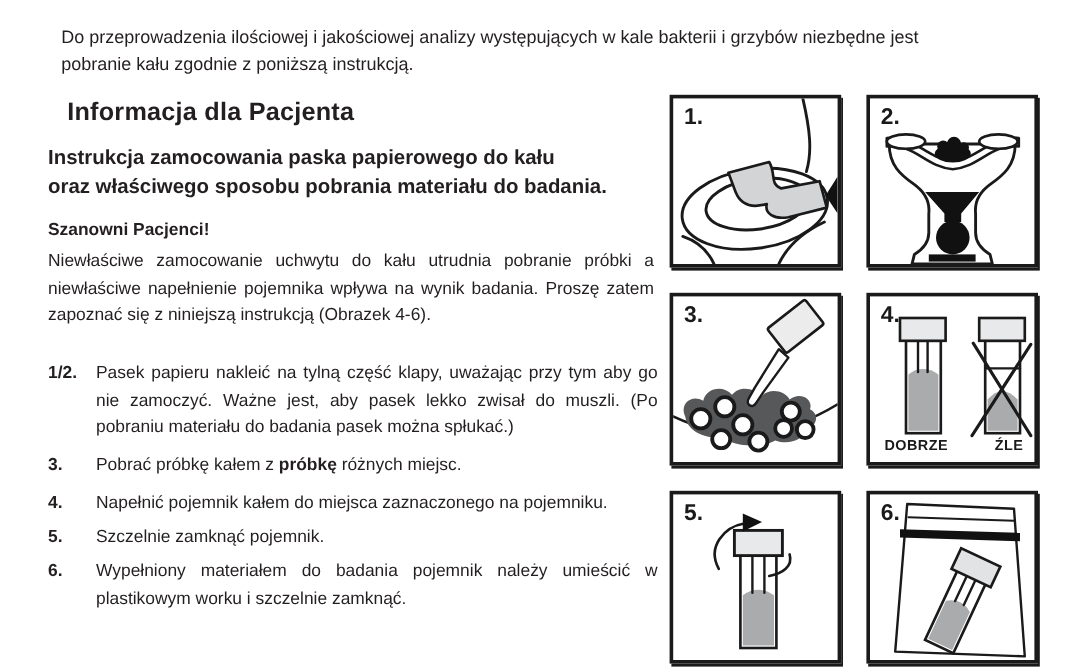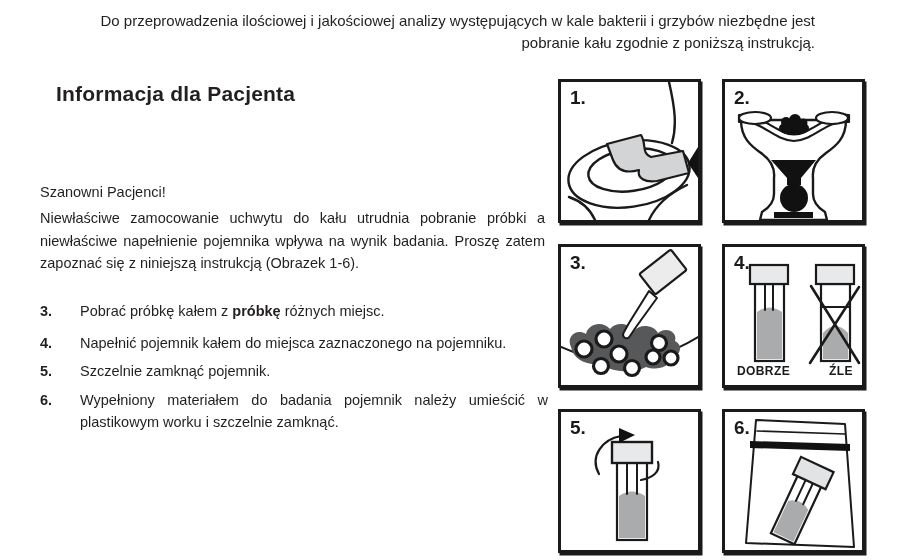--- a/index.html
+++ b/index.html
@@ -3,34 +3,34 @@
 <meta charset="utf-8">
 <style>
   html,body{margin:0;padding:0;}
   body{
     width:901px;height:560px;background:#ffffff;position:relative;overflow:hidden;
     font-family:"Liberation Sans","DejaVu Sans",sans-serif;color:#231f20;
     -webkit-font-smoothing:antialiased;
   }
   .abs{position:absolute;}
   .intro{
-    left:40px;top:10px;width:775px;margin:0;
-    font-size:15px;line-height:22px;text-align:right;
+    left:40px;top:10px;width:775px;margin:11px;
+    font-size:15px;line-height:22px;
   }
   .title{
     left:40px;top:66px;margin:16px;
     font-size:21px;font-weight:bold;letter-spacing:.2px;
   }
   .subtitle{
     left:40px;top:120px;margin:0;
     font-size:17px;font-weight:bold;line-height:24px;
   }
   .salutation{
     left:40px;top:184px;margin:0;
-    font-size:14.5px;font-weight:normal;
+    font-size:14.5px;font-weight:bold;
   }
   .bodytext{
     left:40px;top:207px;width:505px;margin:0;
     font-size:14.5px;line-height:22.5px;text-align:justify;
   }
   .steps{left:40px;top:300px;width:508px;}
   .step{display:flex;margin:0 0 9px 0;font-size:14.5px;line-height:22.5px;}
   .step .num{width:40px;flex:0 0 40px;font-weight:bold;}
   .step .txt{flex:1;}
   .step .txt.j{text-align:justify;}
@@ -74,27 +74,31 @@
 </style>
 </head>
 <body>
 
 <div>
 
   <p class="abs intro">Do przeprowadzenia ilościowej i jakościowej analizy występujących w kale bakterii i grzybów niezbędne jest pobranie kału zgodnie z poniższą instrukcją.</p>
 
   <h1 class="abs title">Informacja dla Pacjenta</h1>
 
-  <h2 class="abs subtitle"><br></h2>
+  <h2 class="abs subtitle"><span>Instrukcja zamocowania paska papierowego do kału</span><br><span>oraz właściwego sposobu pobrania materiału do badania.</span></h2>
 
   <h3 class="abs salutation">Szanowni Pacjenci!</h3>
 
-  <p class="abs bodytext">Niewłaściwe zamocowanie uchwytu do kału utrudnia pobranie próbki a niewłaściwe napełnienie pojemnika wpływa na wynik badania. Proszę zatem zapoznać się z niniejszą instrukcją (Obrazek 1-6).</p>
+  <p class="abs bodytext">Niewłaściwe zamocowanie uchwytu do kału utrudnia pobranie próbki a niewłaściwe napełnienie pojemnika wpływa na wynik badania. Proszę zatem zapoznać się z niniejszą instrukcją (Obrazek 4-6).</p>
 
   <div class="abs steps">
+    <div class="step">
+      <span class="num">1/2.</span>
+      <span class="txt j">Pasek papieru nakleić na tylną część klapy, uważając przy tym aby go nie zamoczyć. Ważne jest, aby pasek lekko zwisał do muszli. (Po pobraniu materiału do badania pasek można spłukać.)</span>
+    </div>
     <div class="step">
       <span class="num">3.</span>
       <span class="txt"><span>Pobrać próbkę kałem z </span><b>próbkę</b><span> różnych miejsc.</span></span>
     </div>
     <div class="step tight">
       <span class="num">4.</span>
       <span class="txt">Napełnić pojemnik kałem do miejsca zaznaczonego na pojemniku.</span>
     </div>
     <div class="step tight">
       <span class="num">5.</span>

